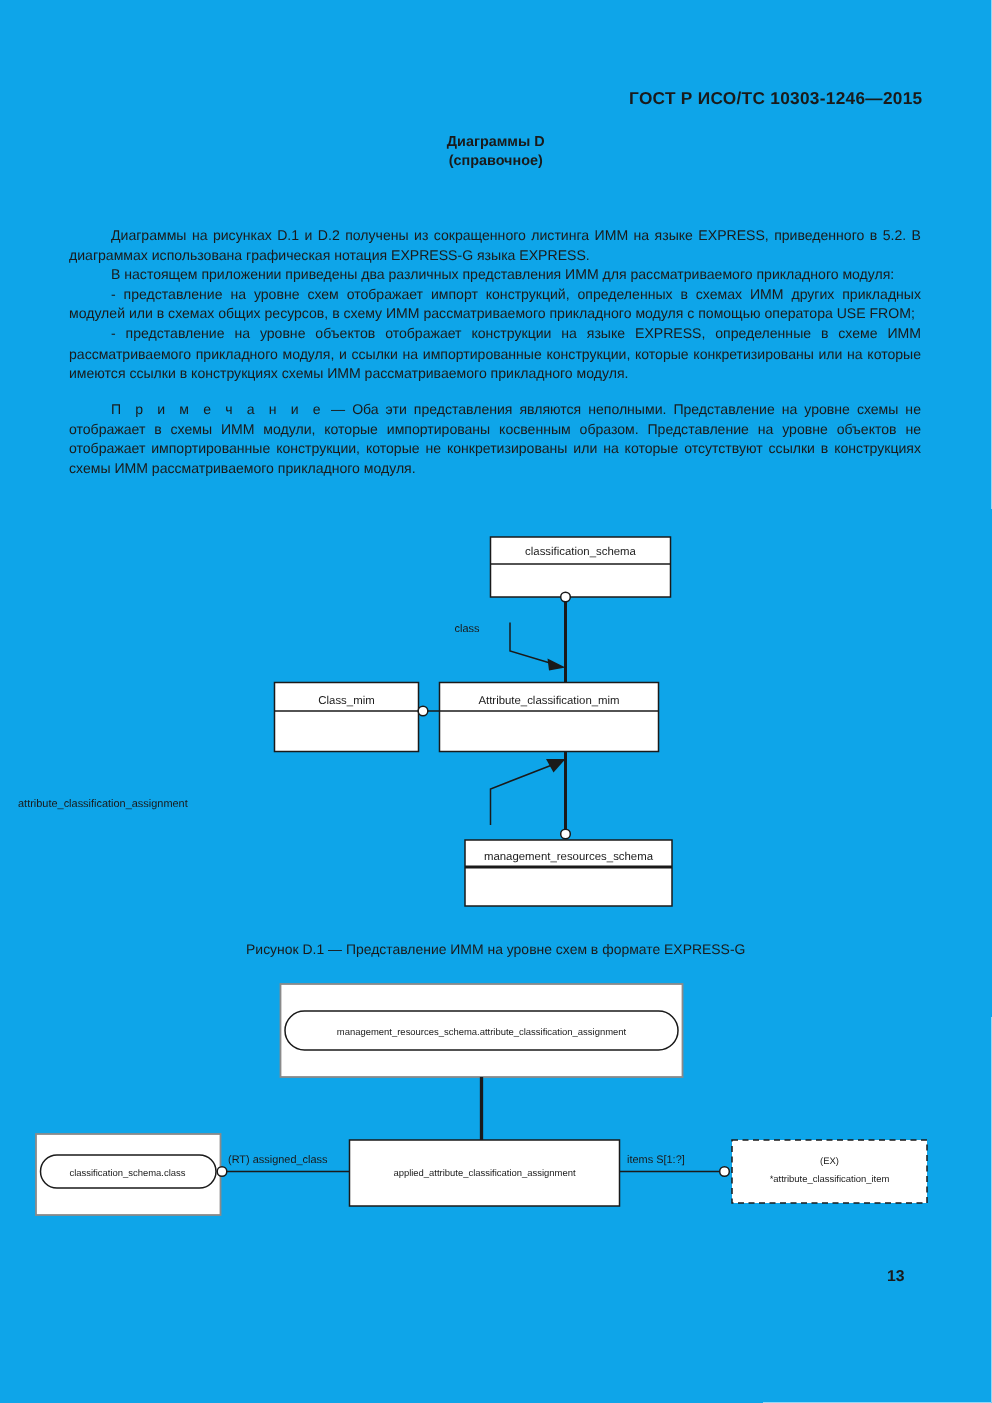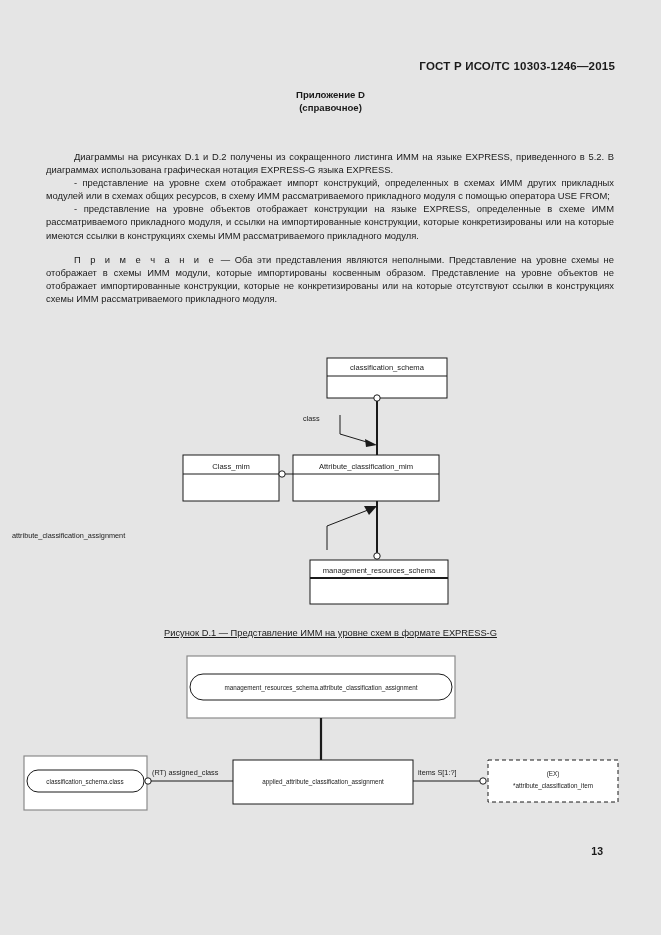--- a/index.html
+++ b/index.html
@@ -9,21 +9,21 @@
     background: #ffffff;
   }
   body {
     font-family: "Liberation Sans", sans-serif;
     color: #1a1a1a;
   }
   .page {
     position: relative;
     width: 661px;
     height: 935px;
-    background: #e5e5e5;
+    background: #0ea5e9;
     overflow: hidden;
     box-sizing: border-box;
   }
 
   
   .doc-header {
     position: absolute;
     top: 60px;
     right: 46px;
     font-size: 11.5px;
@@ -80,21 +80,20 @@
     letter-spacing: 2.4px;
   }
 
   
   .figure-caption {
     position: absolute;
     width: 661px;
     left: 0;
     text-align: center;
     font-size: 9.3px;
-    text-decoration: underline;
   }
   #fig1-caption { top: 628px; }
   #fig2-caption { top: 823px; }
 
   .diagram {
     position: absolute;
   }
   #diagram1 { left: 0px; top: 352px; width: 661px; height: 265px; }
   #diagram2 { left: 0px; top: 648px; width: 589px; height: 165px; }
 
@@ -124,26 +123,27 @@
   }
 </style>
 </head>
 <body>
 
 <div class="page">
 
   <div class="doc-header">ГОСТ Р ИСО/ТС 10303-1246—2015</div>
 
   <div class="annex-block">
-    <div class="annex-line1">Приложение D</div>
+    <div class="annex-line1">Диаграммы D</div>
     <div class="annex-line2">(справочное)</div>
   </div>
 
   <div class="body-text">
     <p class="indent">Диаграммы на рисунках D.1 и D.2 получены из сокращенного листинга ИММ на языке EXPRESS, приведенного в 5.2. В диаграммах использована графическая нотация EXPRESS-G языка EXPRESS.</p>
+    <p class="indent">В настоящем приложении приведены два различных представления ИММ для рассматриваемого прикладного модуля:</p>
     <p class="indent">- представление на уровне схем отображает импорт конструкций, определенных в схемах ИММ других прикладных модулей или в схемах общих ресурсов, в схему ИММ рассматриваемого прикладного модуля с помощью оператора USE FROM;</p>
     <p class="indent">- представление на уровне объектов отображает конструкции на языке EXPRESS, определенные в схеме ИММ рассматриваемого прикладного модуля, и ссылки на импортированные конструкции, которые конкретизированы или на которые имеются ссылки в конструкциях схемы ИММ рассматриваемого прикладного модуля.</p>
     <p class="indent gap"><span class="note-lead">П р и м е ч а н и е</span> <span>—</span> <span>Оба эти представления являются неполными. Представление на уровне схемы не отображает в схемы ИММ модули, которые импортированы косвенным образом. Представление на уровне объектов не отображает импортированные конструкции, которые не конкретизированы или на которые отсутствуют ссылки в конструкциях схемы ИММ рассматриваемого прикладного модуля.</span></p>
   </div>
 
   <div class="diagram" id="diagram1">
     <svg width="661" height="265" viewBox="0 0 661 265" xmlns="http://www.w3.org/2000/svg">
 
       <g>
         <rect x="327" y="6" width="120" height="40" fill="#ffffff" stroke="#1a1a1a" stroke-width="1"></rect>

